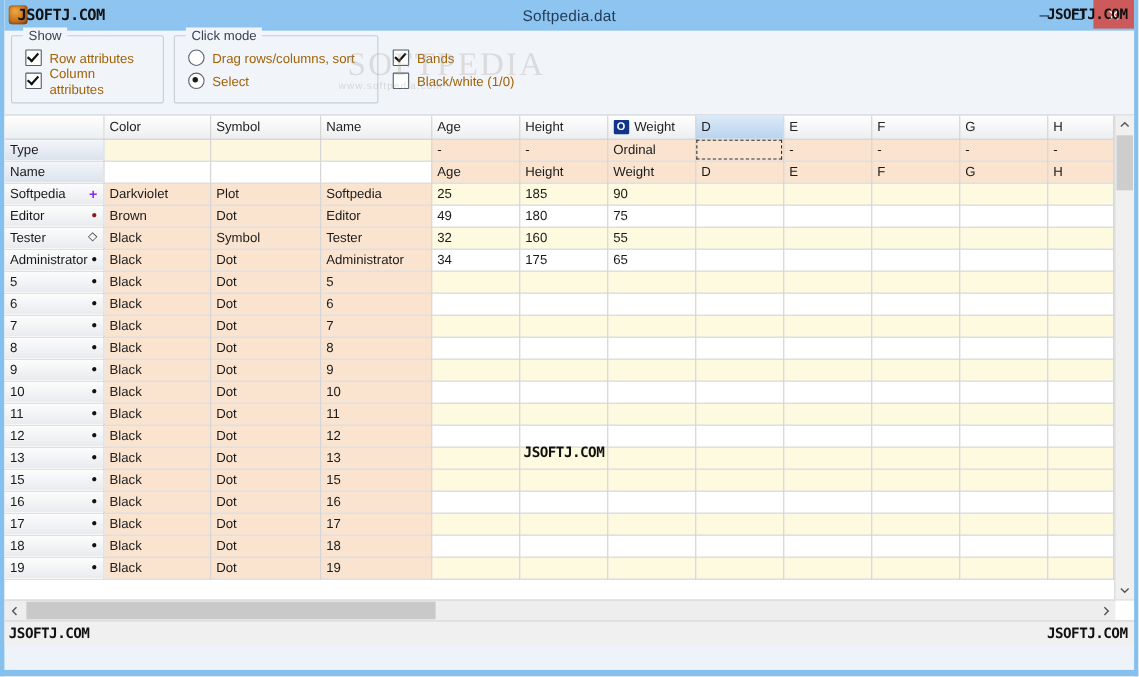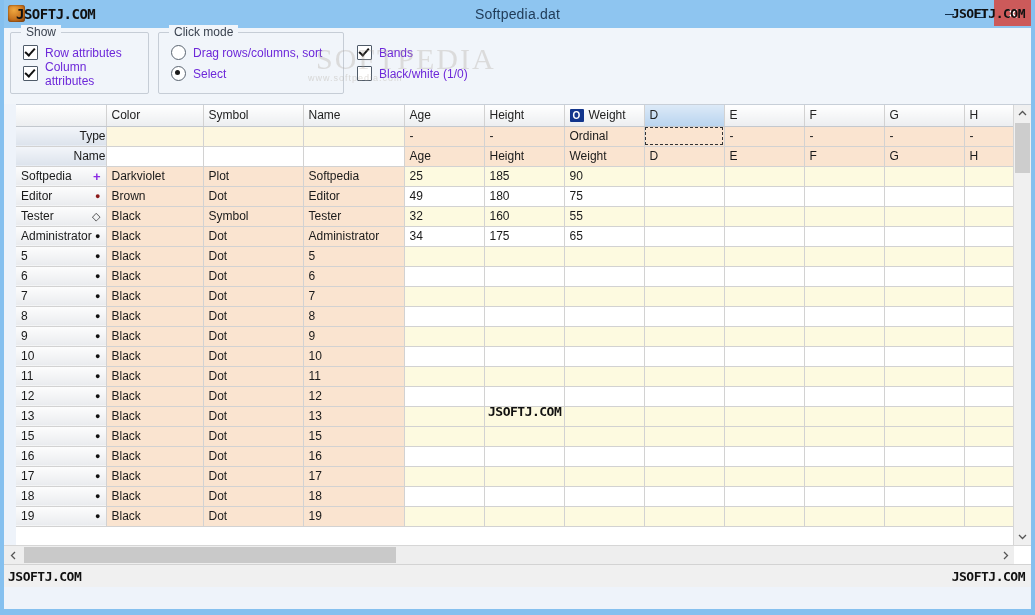--- a/index.html
+++ b/index.html
@@ -149,21 +149,21 @@
   .extra-checks {
     margin-left: 13px;
     padding-top: 10px;
   }
 
   .chk-row, .rad-row {
     display: flex;
     align-items: center;
     height: 21px;
     font-size: 12px;
-    color: #6d28d9;
+    color: #a16207;
   }
   .chk-box {
     width: 13px;
     height: 13px;
     border: 1px solid #4f5b69;
     background: #ffffff;
     margin-right: 7px;
     position: relative;
     flex: none;
     border-radius: 1px;
@@ -218,21 +218,20 @@
     letter-spacing: 1px;
   }
 
   
   .sheet-wrap {
     position: relative;
     height: 440px;
     background: #ffffff;
     border-top: 1px solid #c8cfd8;
     overflow: hidden;
-    margin-left: 12px;
   }
   table.sheet {
     border-collapse: collapse;
     table-layout: fixed;
     width: 1008px;
     font-size: 12px;
   }
   table.sheet td, table.sheet th {
     border-right: 1px solid #d2d2d2;
     border-bottom: 1px solid #d2d2d2;
@@ -277,21 +276,20 @@
   }
   
   td.rowhead {
     background: linear-gradient(#fdfdfd, #e9ebee);
     border-right: 1px solid #bfc4ca;
     position: relative;
     padding-right: 16px;
   }
   td.rowhead.attr {
     background: linear-gradient(#f3f6fa, #dce3ec);
-    text-align: right;
   }
   .row-marker {
     position: absolute;
     right: 5px;
     top: 50%;
     transform: translateY(-50%);
     font-size: 11px;
     line-height: 1;
   }
   

